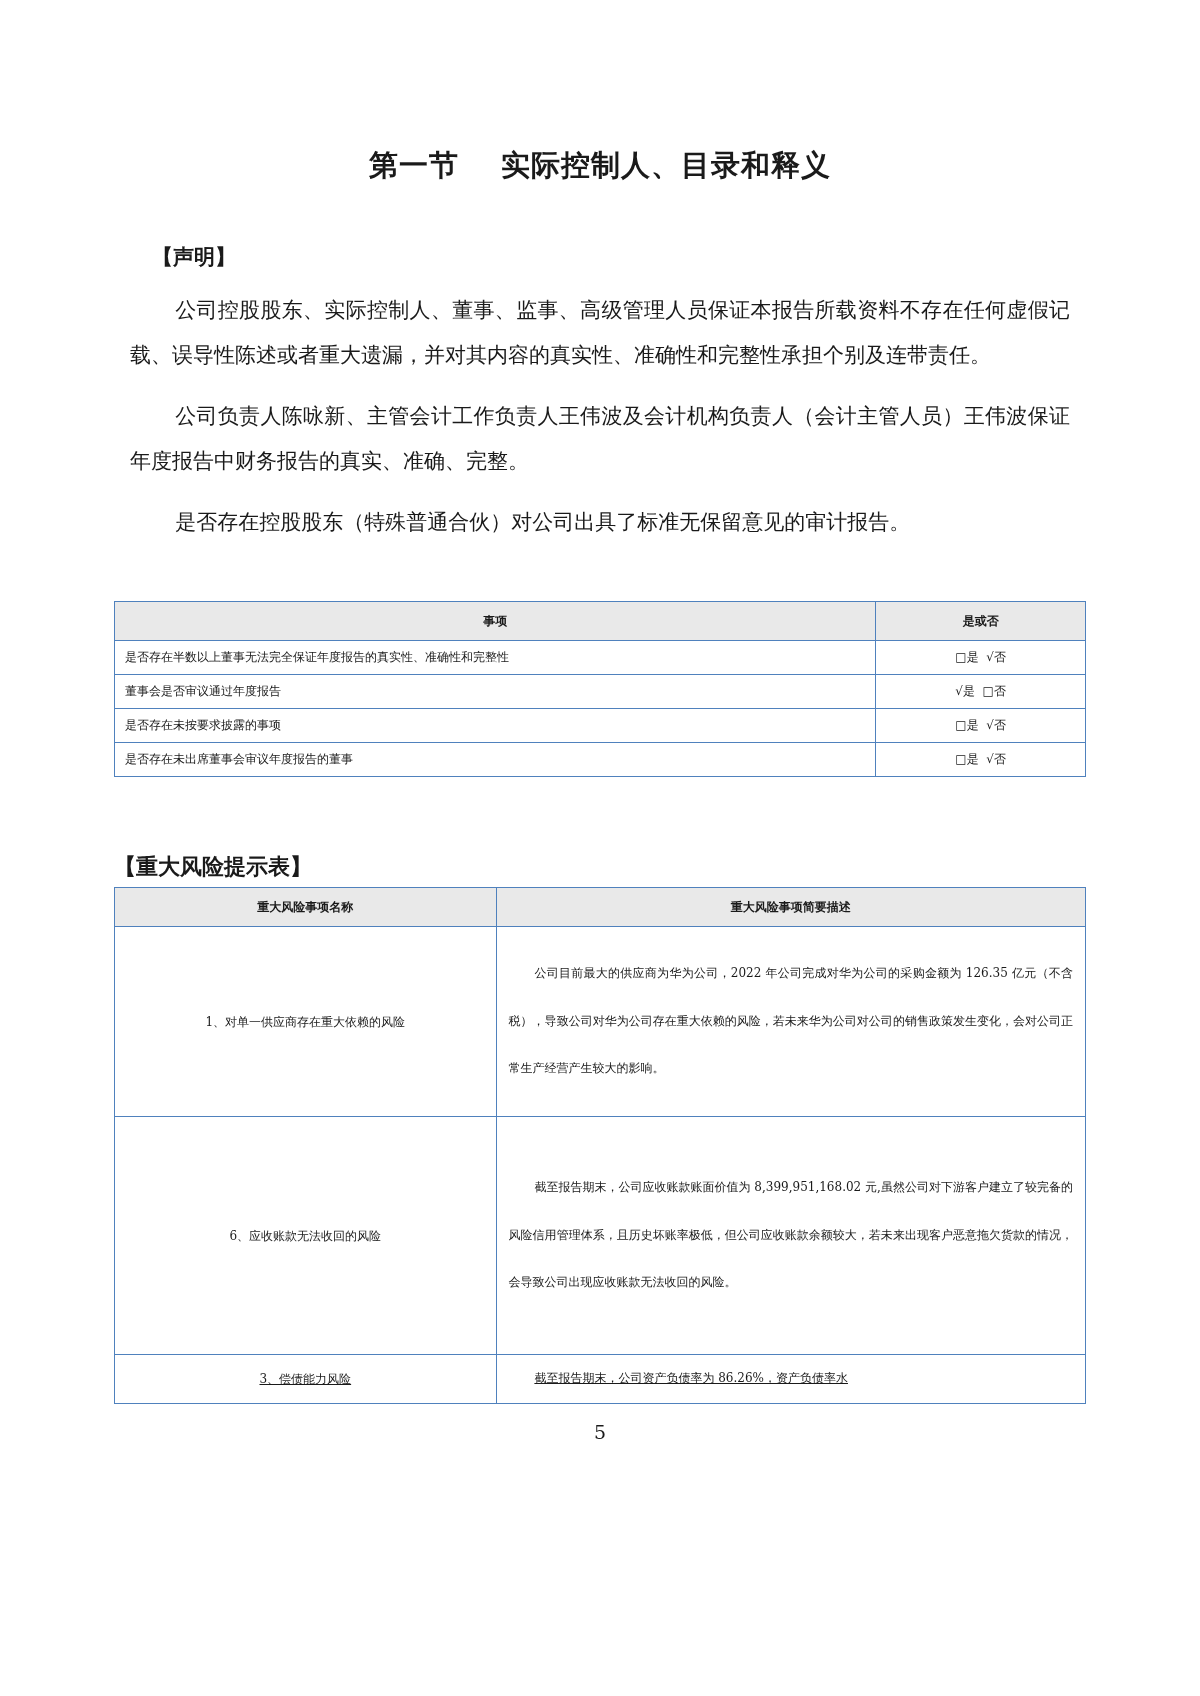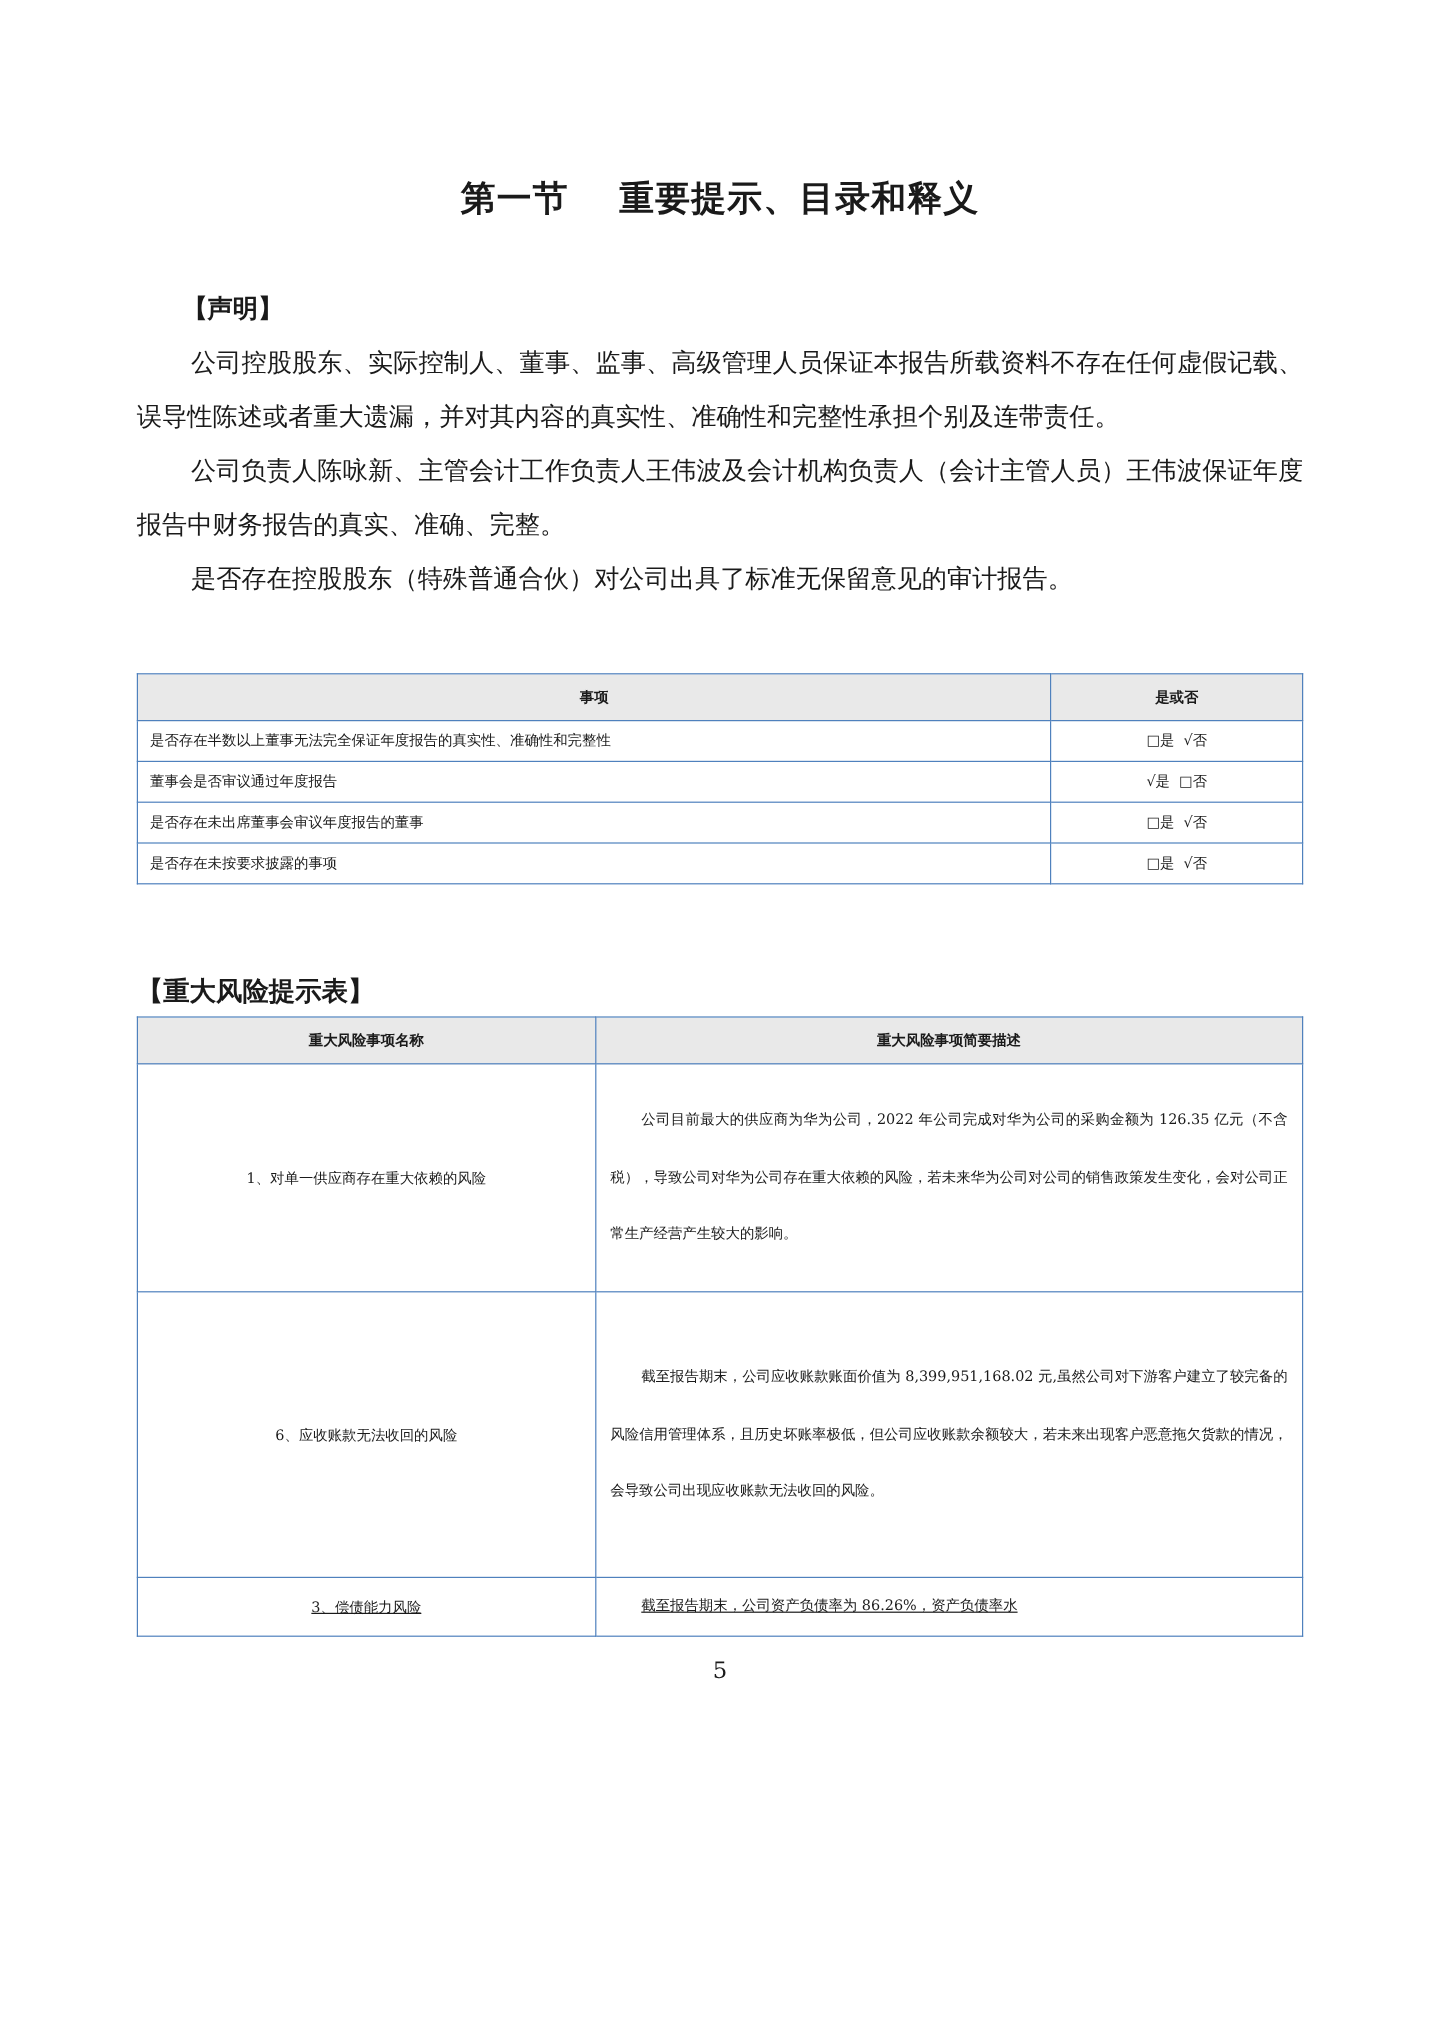--- a/index.html
+++ b/index.html
@@ -27,21 +27,21 @@
   
   .decl-heading {
     margin-top: 60px;
     font-size: 21px;
     font-weight: bold;
     line-height: 30px;
     padding-left: 38px;
   }
   .decl-paragraphs { margin-top: 8px; }
   .decl-paragraphs p {
-    margin: 0;
+    margin: 16px;
     font-size: 21px;
     line-height: 45px;
     text-indent: 2.15em;
     text-align: justify;
   }
   
   table.doc-table {
     width: 100%;
     border-collapse: collapse;
     table-layout: fixed;
@@ -105,21 +105,21 @@
     font-size: 19px;
     line-height: 28px;
   }
 </style>
 </head>
 <body>
 
 <div class="page">
 
   <div class="doc-title">
-    <span class="t1">第一节</span><span class="t2">重要提示、目录和释义</span>
+    <span class="t1">第一节</span><span class="t2">实际控制人、目录和释义</span>
   </div>
 
   <div class="decl-heading">【声明】</div>
 
   <div class="decl-paragraphs">
     <p>公司控股股东、实际控制人、董事、监事、高级管理人员保证本报告所载资料不存在任何虚假记载、误导性陈述或者重大遗漏，并对其内容的真实性、准确性和完整性承担个别及连带责任。</p>
     <p>公司负责人陈咏新、主管会计工作负责人王伟波及会计机构负责人（会计主管人员）王伟波保证年度报告中财务报告的真实、准确、完整。</p>
     <p>是否存在控股股东（特殊普通合伙）对公司出具了标准无保留意见的审计报告。</p>
   </div>
 
@@ -137,25 +137,25 @@
     <tbody>
       <tr>
         <td class="item-cell">是否存在半数以上董事无法完全保证年度报告的真实性、准确性和完整性</td>
         <td class="ans-cell">□是  √否</td>
       </tr>
       <tr>
         <td class="item-cell">董事会是否审议通过年度报告</td>
         <td class="ans-cell">√是  □否</td>
       </tr>
       <tr>
-        <td class="item-cell">是否存在未出席董事会审议年度报告的董事</td>
+        <td class="item-cell">是否存在未按要求披露的事项</td>
         <td class="ans-cell">□是  √否</td>
       </tr>
       <tr>
-        <td class="item-cell">是否存在未按要求披露的事项</td>
+        <td class="item-cell">是否存在未出席董事会审议年度报告的董事</td>
         <td class="ans-cell">□是  √否</td>
       </tr>
     </tbody>
   </table>
 
   <div class="risk-heading">【重大风险提示表】</div>
 
   <table class="doc-table risk-table">
     <colgroup>
         <col class="c-name">

